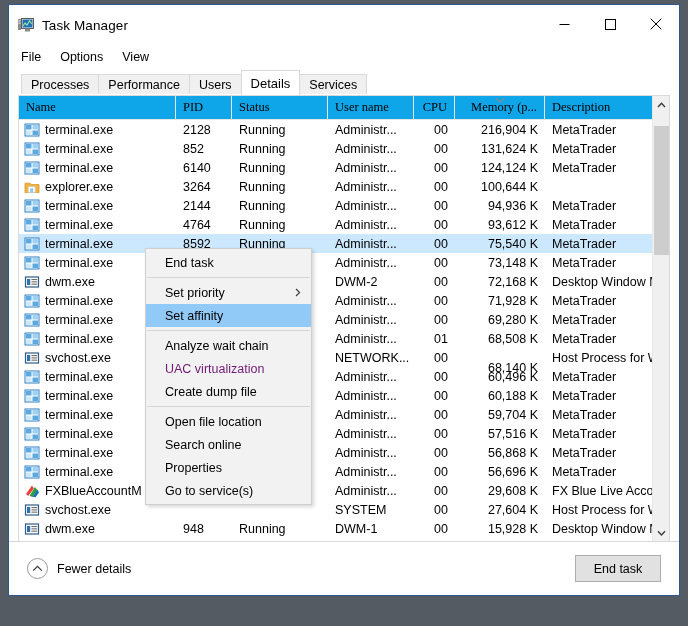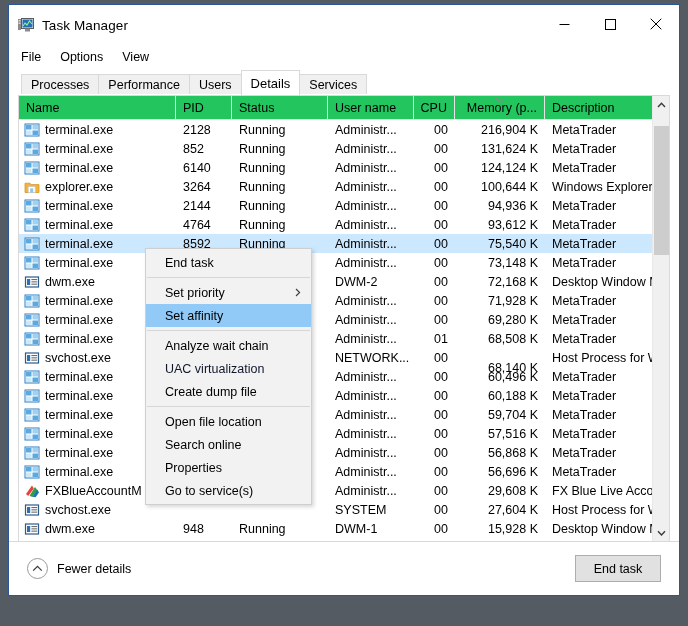--- a/index.html
+++ b/index.html
@@ -140,24 +140,25 @@
     background: #fff;
     overflow: hidden;
     display: flex;
     flex-direction: column;
   }
 
   .hdrrow {
     flex: 0 0 24px;
     height: 24px;
     display: flex;
-    background: #22c55e;
+    background: #0ea5e9;
     border-bottom: 1px solid #e5e5e5;
     position: relative;
     box-sizing: border-box;
+    font-family: Liberation Serif, serif;
   }
   .hdrcell {
     font-size: 12.5px;
     color: #000;
     display: flex;
     align-items: center;
     box-sizing: border-box;
     border-right: 1px solid #e5e5e5;
     padding-left: 7px;
     white-space: nowrap;
@@ -285,21 +286,21 @@
     display: flex;
     align-items: center;
     padding-left: 19px;
     font-size: 12.5px;
     color: #000;
     position: relative;
     cursor: default;
     box-sizing: border-box;
   }
   .mitem.hl { background: #91c9f7; }
-  .mitem.dis { color: #0f172a; }
+  .mitem.dis { color: #701a75; }
   .msep {
     height: 1px;
     background: #d6d6d6;
     margin: 3px 1px 3px 1px;
   }
   .submark {
     position: absolute;
     right: 10px;
     font-size: 11px;
     color: #3a3a3a;
@@ -449,21 +450,20 @@
                   <rect x="4.2" y="7.6" width="7" height="5.9" fill="#ffffff" stroke="#c9c9c9" stroke-width="0.7"></rect>
                   <rect x="6.2" y="9.4" width="3" height="4.1" fill="#8ec5e8"></rect>
                 </svg></span>
               <span>explorer.exe</span>
             </div>
             <div class="cell" style="width: 56px; flex: 0 0 56px;">3264</div>
             <div class="cell" style="width: 96px; flex: 0 0 96px;">Running</div>
             <div class="cell" style="width: 86px; flex: 0 0 86px;">Administr...</div>
             <div class="cell num" style="width: 41px; flex: 0 0 41px;">00</div>
             <div class="cell num" style="width: 90px; flex: 0 0 90px;">100,644 K</div>
-            <div class="cell" style="width: 142px; flex: 0 0 142px;">Windows Explorer</div>
           </div>
           <div class="row">
             <div class="cell name" style="width: 157px; flex: 0 0 157px;">
               <span class="picon"><svg width="16" height="16" viewBox="0 0 16 16">
                   <rect x="1" y="2" width="14" height="12" fill="#ffffff" stroke="#2d7fc1" stroke-width="1"></rect>
                   <rect x="2" y="3" width="5.5" height="4.5" fill="#5aa9e0"></rect>
                   <rect x="8.5" y="3" width="5.5" height="4.5" fill="#9fd2f2"></rect>
                   <rect x="2" y="8.5" width="5.5" height="4.5" fill="#cfe8f8"></rect>
                   <rect x="8.5" y="8.5" width="5.5" height="4.5" fill="#5aa9e0"></rect>
                 </svg></span>

